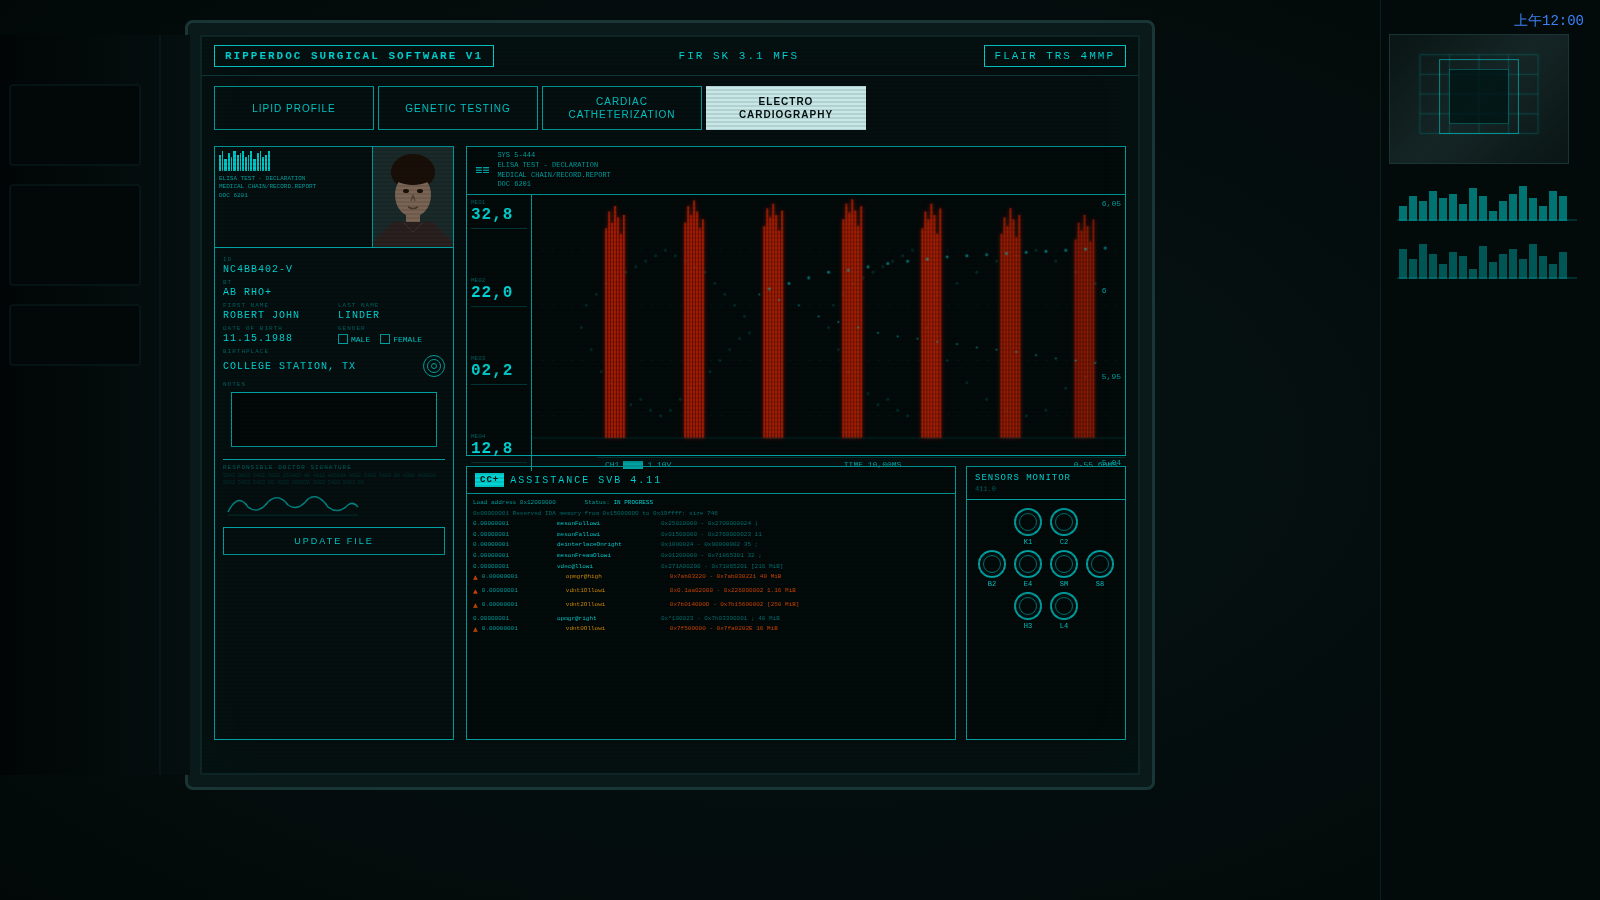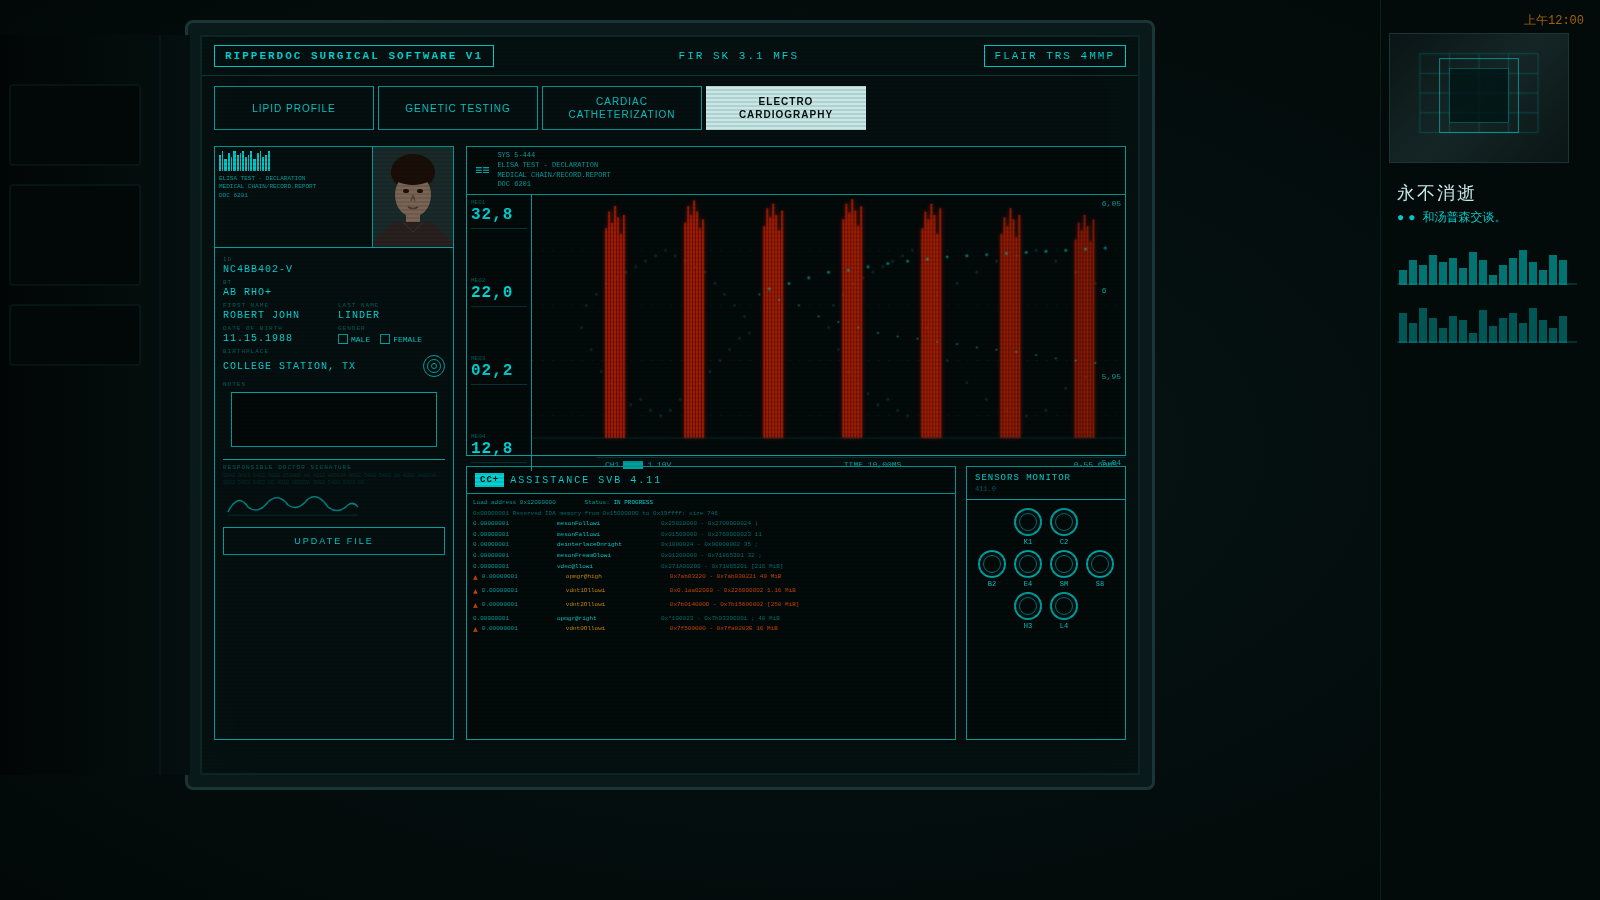--- a/index.html
+++ b/index.html
@@ -568,22 +568,22 @@
 
     .chinese-sub {
       color: #00c8c8;
       font-size: 12px;
       display: flex;
       align-items: center;
       gap: 4px;
     }
 
     .time-display {
-      color: #a16207;
-      font-size: 12px;
+      color: #3b82f6;
+      font-size: 14px;
       text-align: right;
       padding: 4px 8px;
     }
 
     .mini-bar-chart {
       padding: 4px 8px;
     }
 
     
     .scanlines {
@@ -641,27 +641,20 @@
             <line x1="90" y1="20" x2="90" y2="100"></line>
             <line x1="120" y1="20" x2="120" y2="100"></line>
             <line x1="150" y1="20" x2="150" y2="100"></line>
           </g>
           <rect x="50" y="25" width="80" height="75" fill="none" stroke="#00d4d4" stroke-width="1" opacity="0.6"></rect>
           <rect x="60" y="35" width="60" height="55" fill="#001515" stroke="#00a0a0" stroke-width="0.5" opacity="0.8"></rect>
         </svg>
       </div>
     </div>
 
-    <div class="chinese-text-area">
-      <div class="chinese-main">永不消逝</div>
-      <div class="chinese-sub">
-        <span>●</span>
-        <span>● 和汤普森交谈。</span>
-      </div>
-    </div>
 
     <div class="mini-bar-chart">
       <svg width="180" height="45" viewBox="0 0 180 45">
         <g fill="#00a0a0" opacity="0.7">
           <rect x="2" y="30" width="8" height="15"></rect>
           <rect x="12" y="20" width="8" height="25"></rect>
           <rect x="22" y="25" width="8" height="20"></rect>
           <rect x="32" y="15" width="8" height="30"></rect>
           <rect x="42" y="22" width="8" height="23"></rect>
           <rect x="52" y="18" width="8" height="27"></rect>

